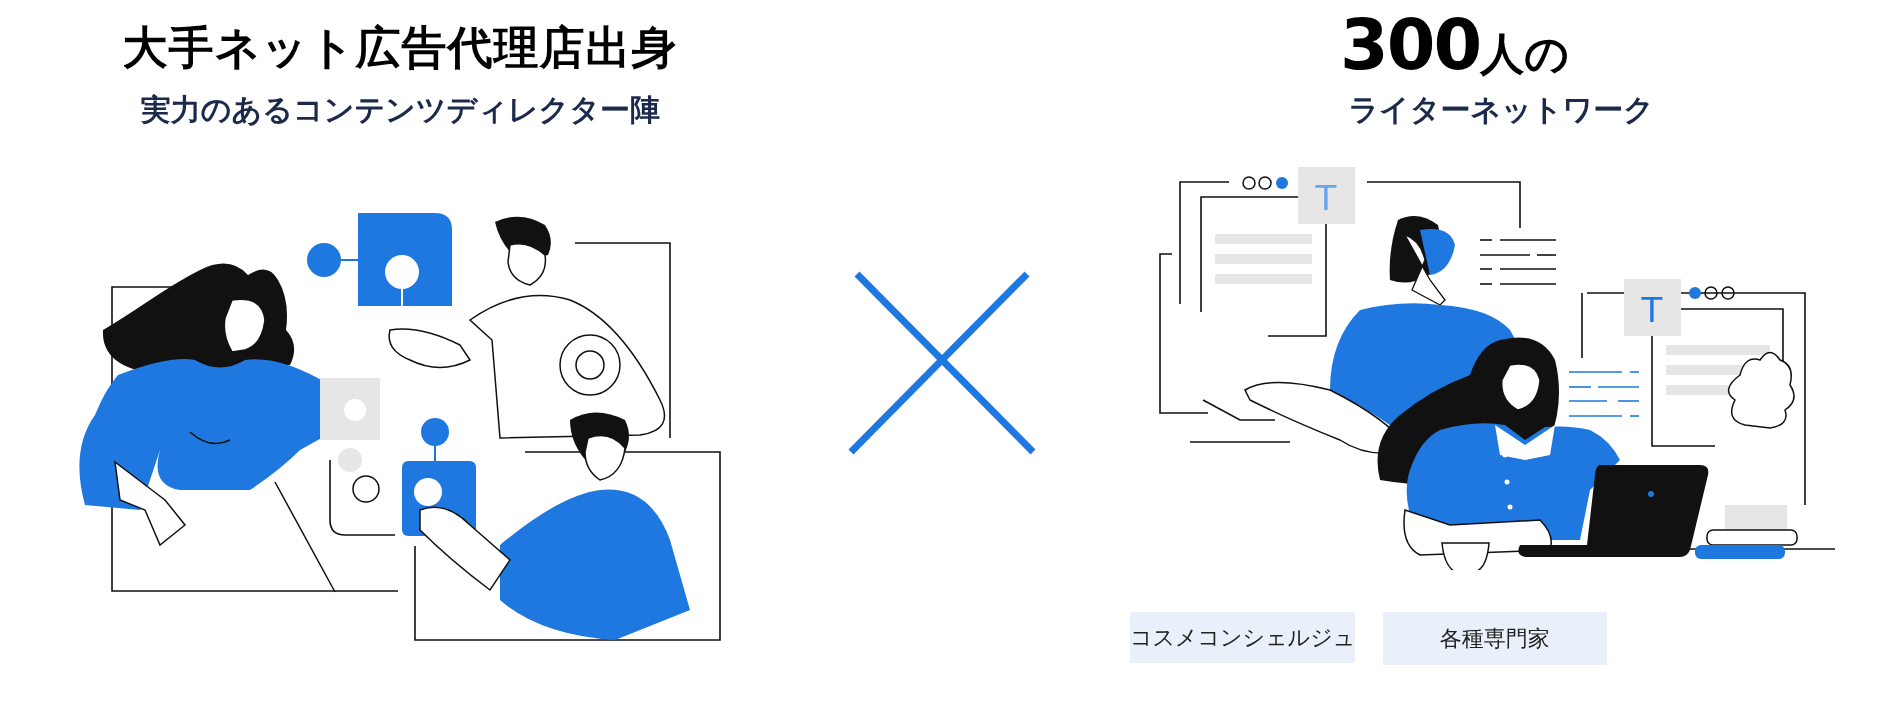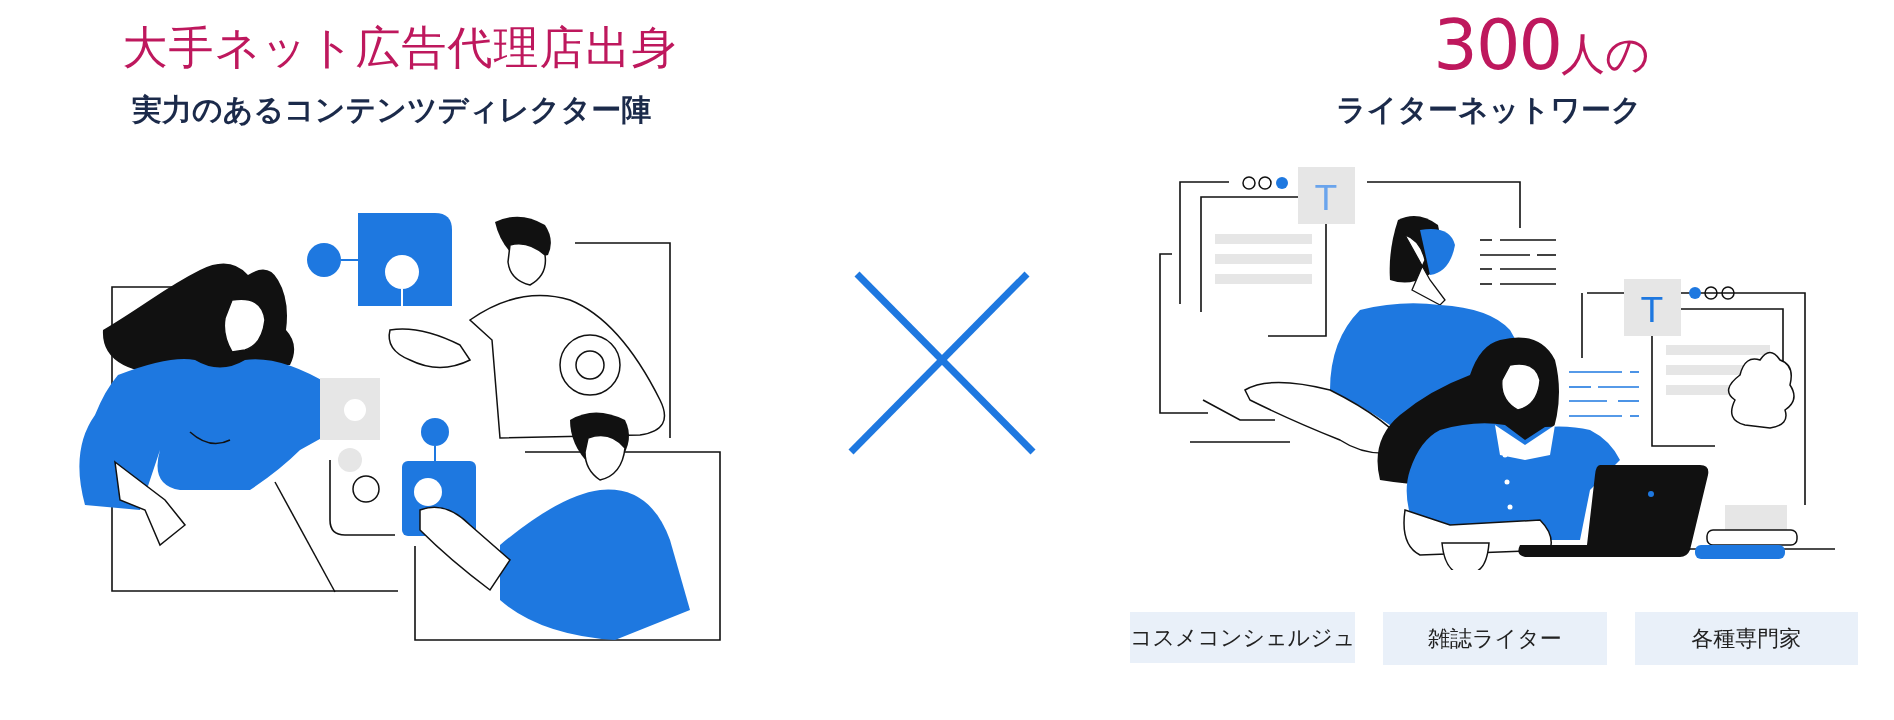--- a/index.html
+++ b/index.html
@@ -1,25 +1,25 @@
 <!DOCTYPE html>
 <html><head>
 <meta charset="utf-8">
 <style>
   html, body { margin:0; padding:0; background:#ffffff; }
   body { width:1894px; height:720px; position:relative; overflow:hidden;
          font-family:"DejaVu Sans","Liberation Sans",sans-serif; }
-  .title-blue { position:absolute; color:#be185d; font-weight:normal; white-space:nowrap; }
+  .title-blue { position:absolute; color:#000000; font-weight:bold; white-space:nowrap; }
   .title-navy { position:absolute; color:#1b2a4a; font-weight:bold; white-space:nowrap; }
   #left-title { left:112px; top:18px; width:576px; text-align:center; font-size:45px; letter-spacing:1px; }
-  #left-sub { left:132px; top:90px; width:544px; text-align:left; font-size:30px; }
-  #right-title { left:1340px; top:4px; width:310px; text-align:right; }
+  #left-sub { left:116px; top:90px; width:544px; text-align:right; font-size:30px; }
+  #right-title { left:1340px; top:4px; width:310px; text-align:left; }
   #right-title .big { font-size:70px; letter-spacing:-2px; }
   #right-title .small { font-size:44px; }
-  #right-sub { left:1336px; top:90px; width:318px; text-align:left; font-size:30px; }
+  #right-sub { left:1336px; top:90px; width:318px; text-align:right; font-size:30px; }
   svg.illus { position:absolute; }
   .role-table { position:absolute; left:1130px; top:612px; width:728px;
                 display:grid; grid-template-columns:repeat(3,1fr); column-gap:3px; row-gap:4px;gap:28px; }
   .role-cell { background:#e9f0f9; height:51px; display:flex; align-items:center; justify-content:center;
                font-family:"DejaVu Sans","Liberation Sans",sans-serif; font-size:22px; color:#222;
                white-space:nowrap; }
   .role-cell.r2 { height:53px; }
 </style>
 </head>
 <body>
@@ -162,15 +162,14 @@
   <path d="M1435,573 Q1465,585 1497,573Z" fill="#fff" stroke="#111" stroke-width="1.5"></path>
 
   <path d="M1745,425 Q1725,420 1735,400 Q1720,390 1740,375 Q1745,355 1760,360 Q1770,345 1780,360 Q1795,365 1790,385 Q1800,400 1785,410 Q1790,425 1770,428Z" fill="#fff" stroke="#111" stroke-width="1.5"></path>
   <rect x="1725" y="505" width="62" height="25" fill="#e6e6e6"></rect>
   <rect x="1707" y="530" width="90" height="15" rx="6" fill="#fff" stroke="#111" stroke-width="1.5"></rect>
   <rect x="1695" y="545" width="90" height="14" rx="6" fill="#1e78e0"></rect>
 </svg>
 
 <div class="role-table">
   <div class="role-cell">コスメコンシェルジュ</div>
-  <div class="role-cell r2">雑誌ライター</div>
   <div class="role-cell r2">各種専門家</div>
 </div>
 
 </body></html>

